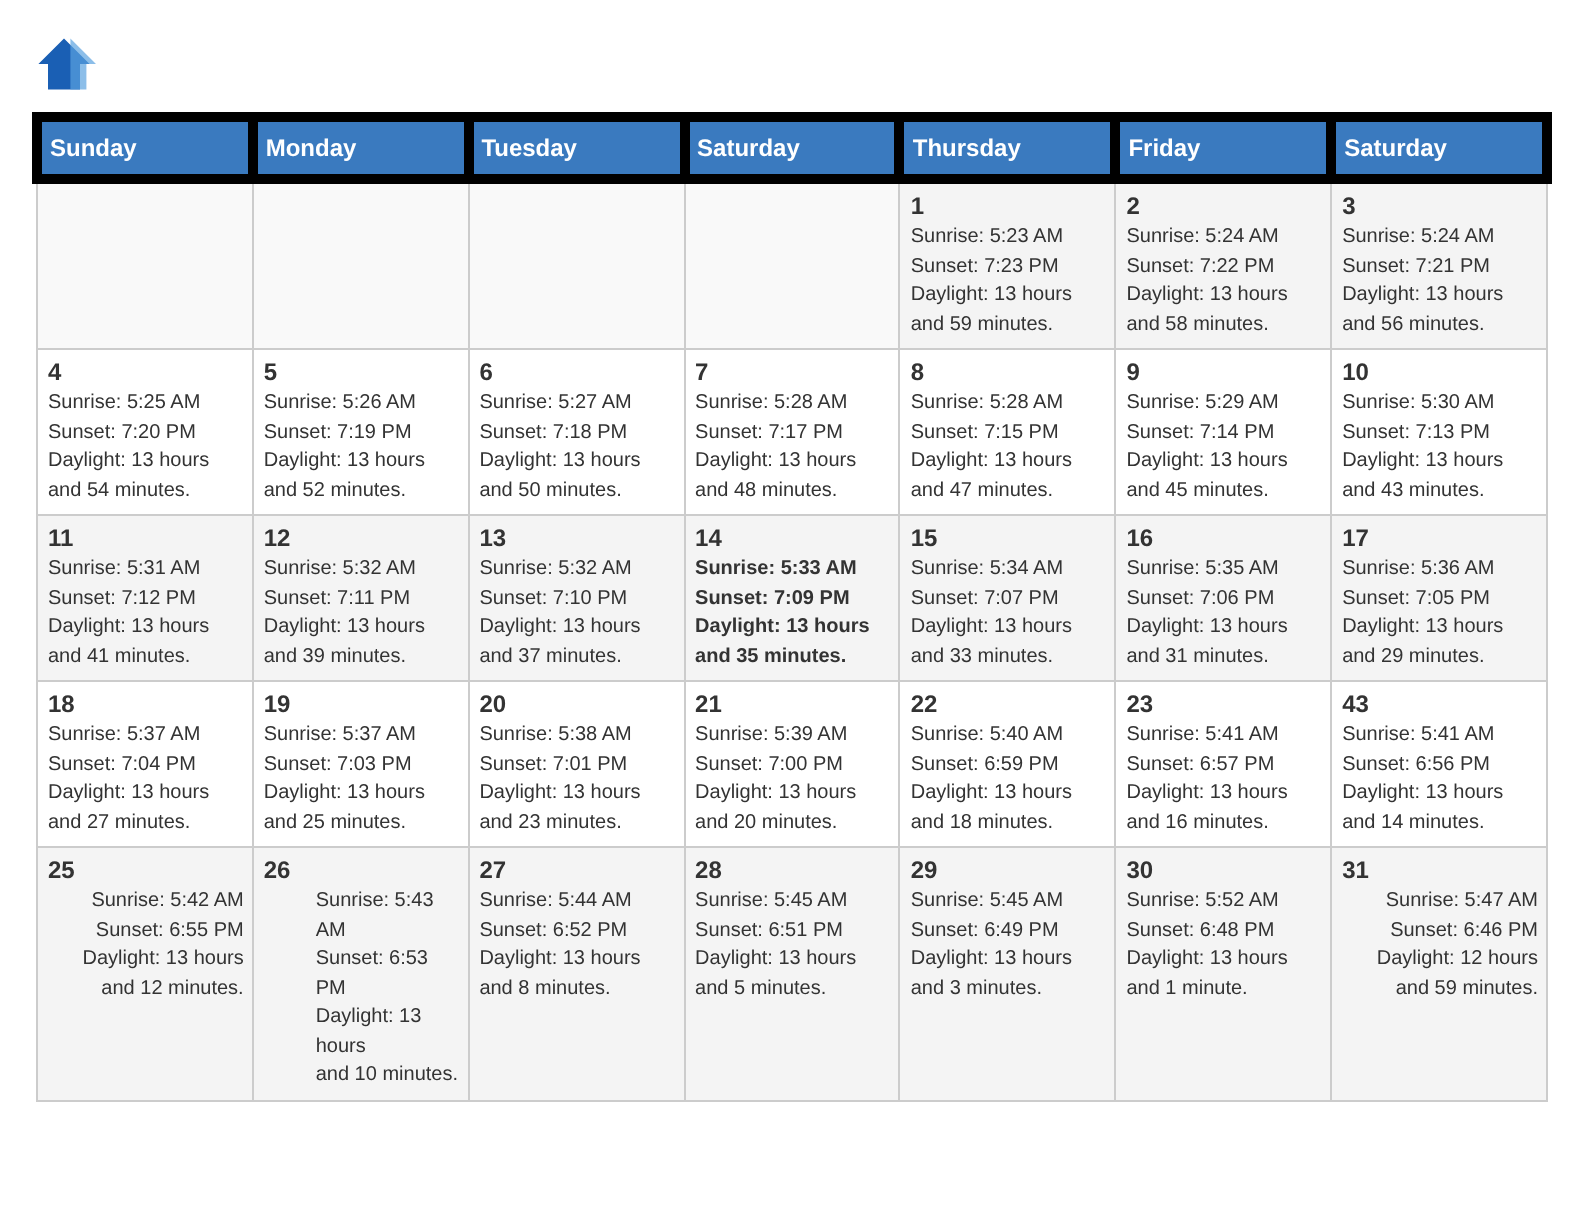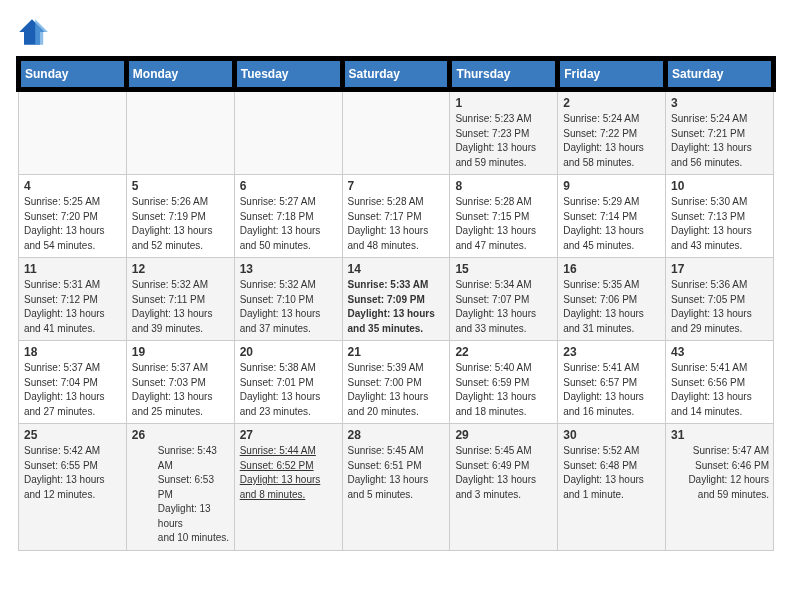--- a/index.html
+++ b/index.html
@@ -304,35 +304,35 @@
           <span class="day-num">43</span>
           <div class="day-info" style="white-space: pre-line;">Sunrise: 5:41 AM
 Sunset: 6:56 PM
 Daylight: 13 hours
 and 14 minutes.</div>
         </td>
       </tr>
       <tr>
         <td>
           <span class="day-num">25</span>
-          <div class="day-info" style="white-space: pre-line;">Sunrise: 5:42 AM
+          <div class="day-info" style="white-space: pre-line; text-align: right;">Sunrise: 5:42 AM
 Sunset: 6:55 PM
 Daylight: 13 hours
 and 12 minutes.</div>
         </td>
         <td>
           <span class="day-num">26</span>
           <div class="day-info" style="white-space: pre-line; margin-left: 26px;">Sunrise: 5:43 AM
 Sunset: 6:53 PM
 Daylight: 13 hours
 and 10 minutes.</div>
         </td>
         <td>
           <span class="day-num">27</span>
-          <div class="day-info" style="white-space: pre-line; text-decoration: underline;">Sunrise: 5:44 AM
+          <div class="day-info" style="white-space: pre-line;">Sunrise: 5:44 AM
 Sunset: 6:52 PM
 Daylight: 13 hours
 and 8 minutes.</div>
         </td>
         <td>
           <span class="day-num">28</span>
           <div class="day-info" style="white-space: pre-line;">Sunrise: 5:45 AM
 Sunset: 6:51 PM
 Daylight: 13 hours
 and 5 minutes.</div>

